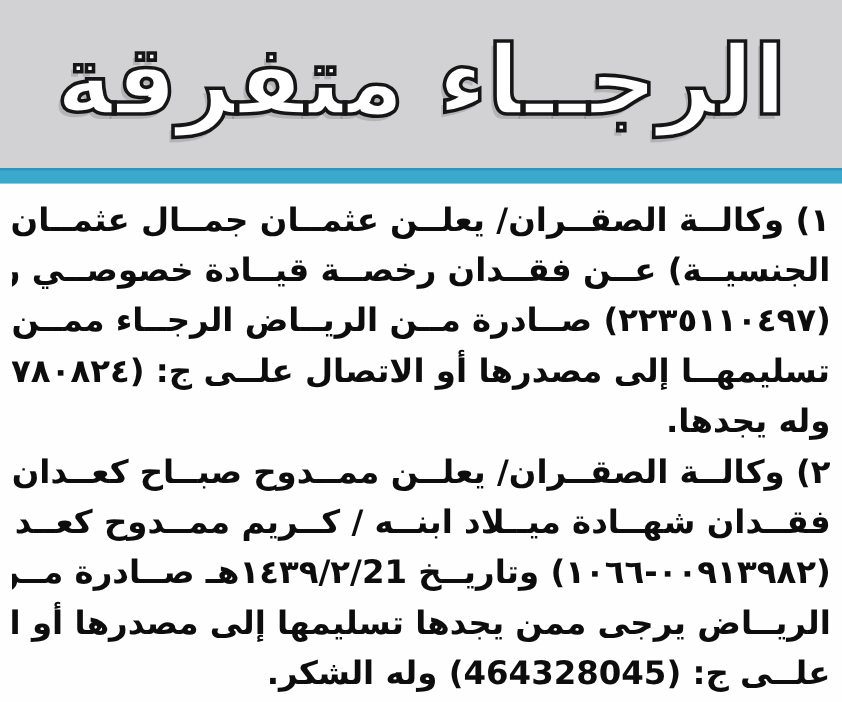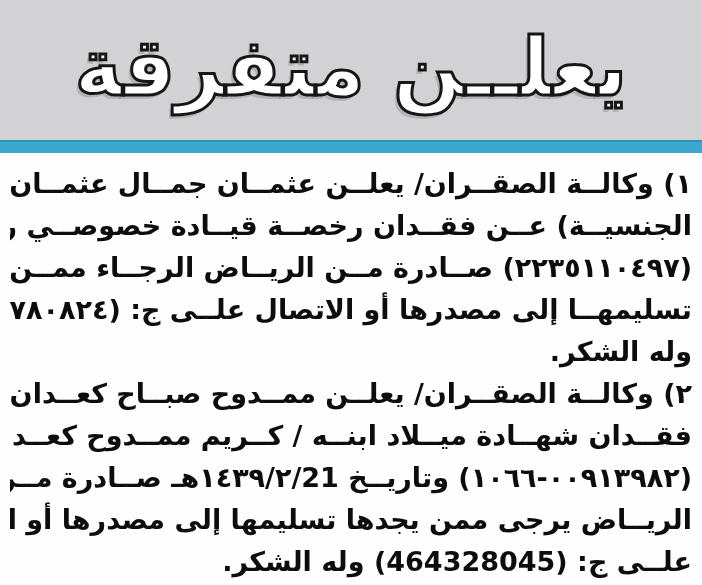--- a/index.html
+++ b/index.html
@@ -64,33 +64,33 @@
     text-align: right;
     text-align-last: right;
   }
 </style>
 </head>
 <body>
 
 <div class="page">
 
   <header class="banner">
-    <h1 class="title">يعلــن متفرقة</h1>
+    <h1 class="title">الرجــاء متفرقة</h1>
   </header>
 
   <div class="divider"></div>
 
   <main class="ads">
 
     <article class="ad">
       <p class="line j">١) وكالــة الصقــران/ يعلــن عثمــان جمــال عثمــان (اريــتري</p>
       <p class="line j">الجنسيــة) عــن فقــدان رخصــة قيــادة خصوصــي رقــم</p>
       <p class="line j">(٢٢٣٥١١٠٤٩٧) صــادرة مــن الريــاض الرجــاء ممــن يجدهــا</p>
       <p class="line j">تسليمهــا إلى مصدرها أو الاتصال علــى ج: (٠٥٠٥٧٨٠٨٢٤)</p>
-      <p class="line f">وله الشكر.</p>
+      <p class="line f">وله يجدها.</p>
     </article>
 
     <article class="ad">
       <p class="line j">٢) وكالــة الصقــران/ يعلــن ممــدوح صبــاح كعــدان عــن</p>
       <p class="line j">فقــدان شهــادة ميــلاد ابنــه / كــريم ممــدوح كعــدان رقــم</p>
       <p class="line j">(٠٠٩١٣٩٨٢-١٠٦٦) وتاريــخ ١٤٣٩/٢/21هـ صــادرة مــن</p>
       <p class="line j">الريــاض يرجى ممن يجدها تسليمها إلى مصدرها أو الاتصال</p>
       <p class="line f">علــى ج: (464328045) وله الشكر.</p>
     </article>
 

